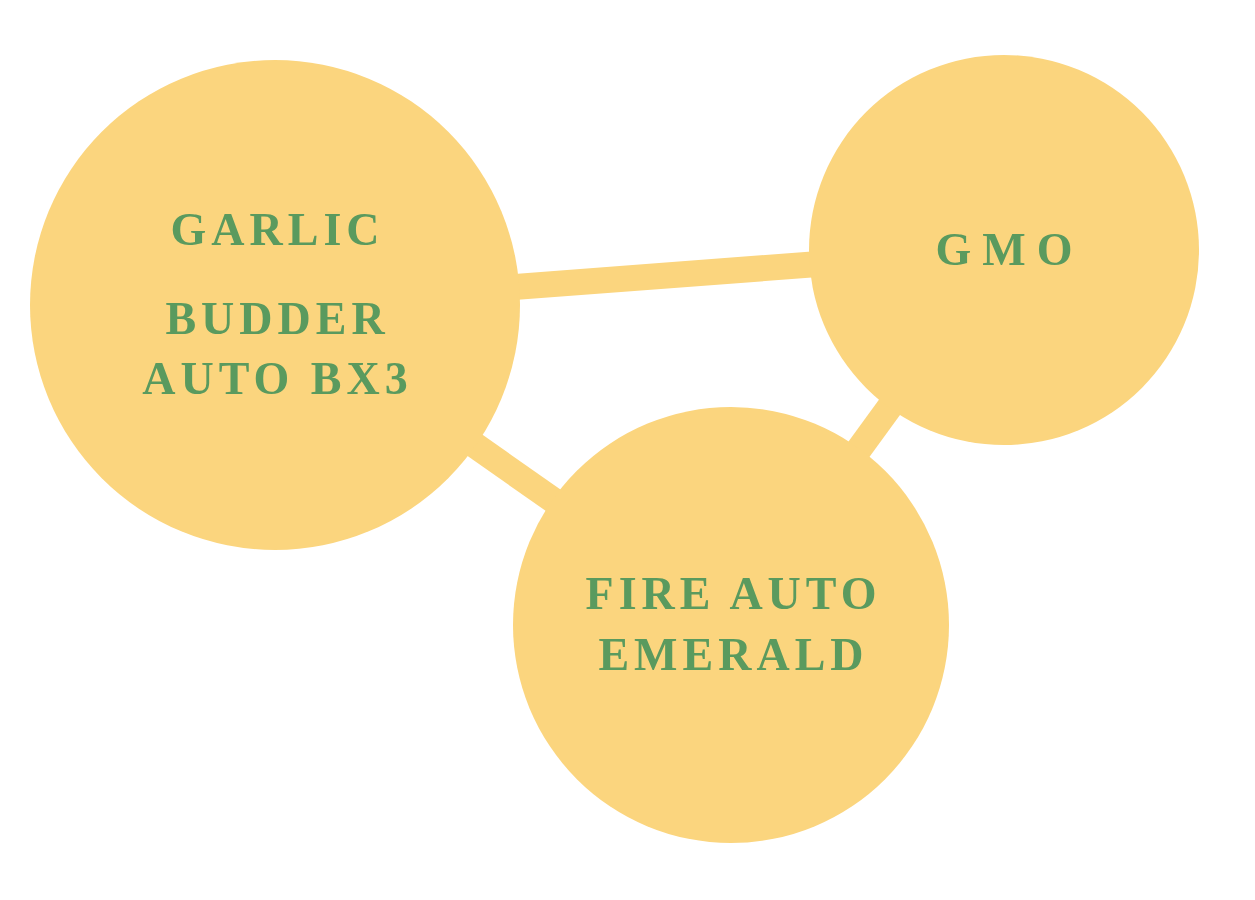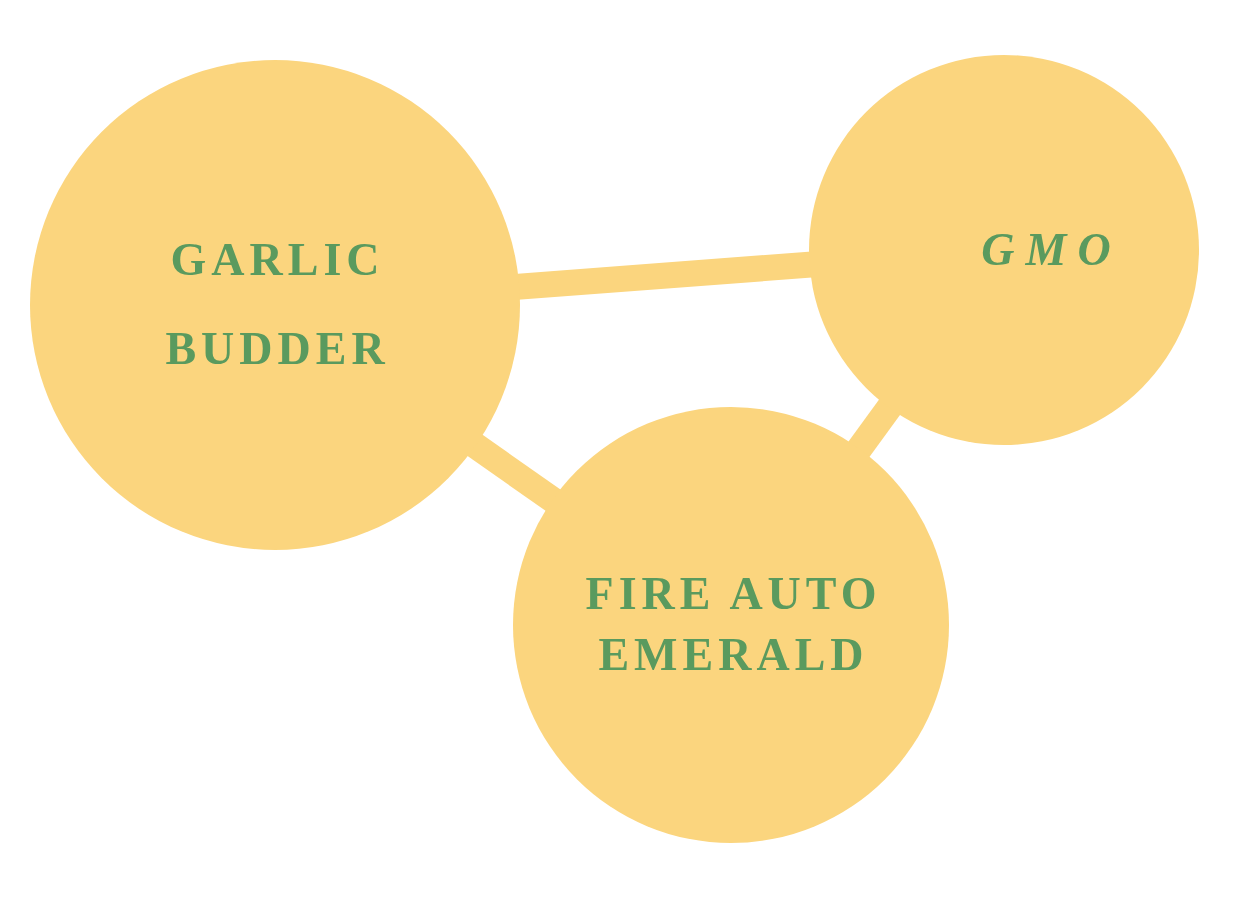--- a/index.html
+++ b/index.html
@@ -61,22 +61,23 @@
         <circle cx="275" cy="305" r="245" fill="#fbd57e"></circle>
         <circle cx="1004" cy="250" r="195" fill="#fbd57e"></circle>
         <circle cx="731" cy="625" r="218" fill="#fbd57e"></circle>
       </g>
   </svg>
 
   <div id="label-layer">
       <div class="node-label" style="left: 30px; top: 60px; width: 490px; height: 490px;">
         <div class="node-label-line" style="font-size: 46px; letter-spacing: 5px; color: rgb(90, 154, 94); text-indent: 5px;">GARLIC</div>
         <div class="node-label-line" style="font-size: 46px; letter-spacing: 5px; color: rgb(90, 154, 94); text-indent: 5px; margin-top: 28px;">BUDDER</div>
+        <div class="node-label-line" style="font-size: 46px; letter-spacing: 5px; color: rgb(90, 154, 94); text-indent: 5px;">AUTO BX3</div>
       </div>
-      <div class="node-label" style="left: 851px; top: 55px; width: 390px; height: 390px; font-style: italic;">
+      <div class="node-label" style="left: 809px; top: 55px; width: 390px; height: 390px;">
         <div class="node-label-line" style="font-size: 46px; letter-spacing: 11px; color: rgb(90, 154, 94); text-indent: 11px;">GMO</div>
       </div>
       <div class="node-label" style="left: 513px; top: 407px; width: 436px; height: 436px;">
         <div class="node-label-line" style="font-size: 46px; letter-spacing: 5px; color: rgb(90, 154, 94); text-indent: 5px;">FIRE AUTO</div>
         <div class="node-label-line" style="font-size: 46px; letter-spacing: 5px; color: rgb(90, 154, 94); text-indent: 5px;">EMERALD</div>
       </div>
     </div>
 
 </div>
 

